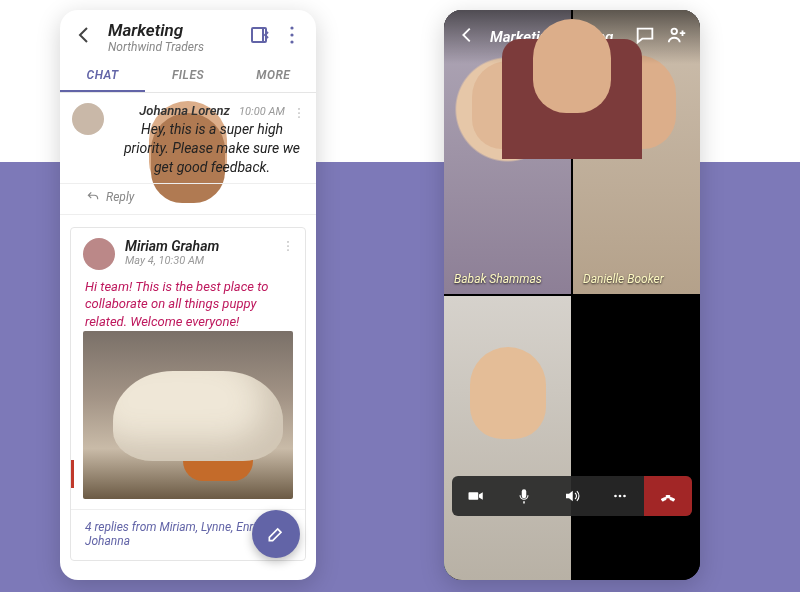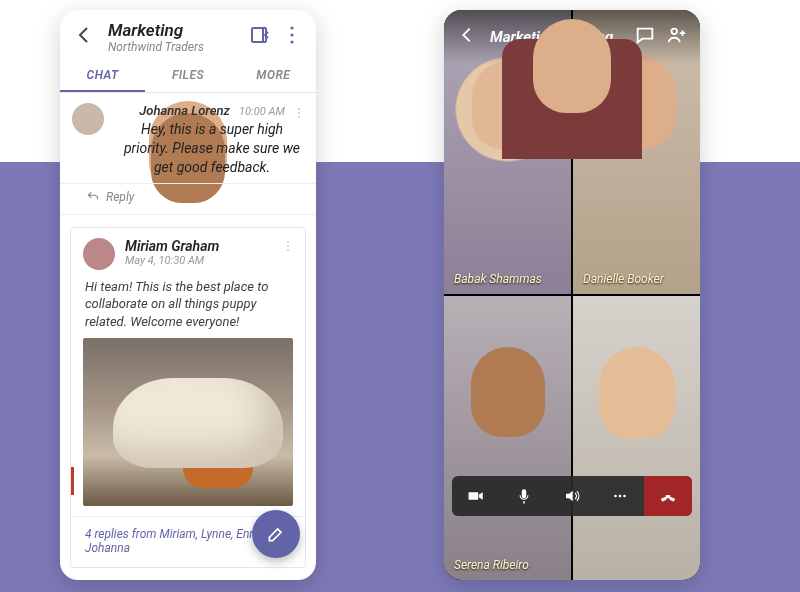--- a/index.html
+++ b/index.html
@@ -62,21 +62,21 @@
 
   .card {
     margin:12px 10px 0 10px; border:1px solid #e5e5e5; border-radius:4px;
     background:#fff; position:relative; padding-bottom:0;
   }
   .card .top { display:flex; padding:10px 12px 4px 12px; }
   .card .avatar { background:#b88; }
   .card .meta { margin-left:10px; }
   .card .name { font-weight:600; font-size:14px; color:#222; }
   .card .ts2 { font-size:11px; color:#999; }
-  .card .text { font-size:13px; color:#404040; padding:4px 14px 8px 14px; line-height:1.35; }
+  .card .text { font-size:13px; color:#be185d; padding:4px 14px 1px 14px; line-height:1.35; }
   .card .img {
     margin:0 12px 0 12px; height:168px; border-radius:2px; overflow:hidden;
     background: linear-gradient(180deg,#7a7068 0%, #a39486 40%, #c9bba8 70%, #6b5a44 100%);
     position:relative;
   }
   
   .card .img::after{
     content:""; position:absolute; left:30px; top:40px; width:170px; height:90px;
     background:#efe7d7; border-radius:60px 60px 40px 40px / 50px 50px 30px 30px;
     box-shadow: inset -20px -20px 30px rgba(120,100,80,.25);
@@ -256,24 +256,20 @@
 
   <div class="grid">
     <div class="tile t0">
       <div class="face"></div>
       <div class="label">Babak Shammas</div>
     </div>
     <div class="tile t1">
       <div class="face"></div>
       <div class="label">Danielle Booker</div>
     </div>
-    <div class="tile t2">
-      <div class="face"></div>
-      <div class="label">Serena Ribeiro</div>
-    </div>
     <div class="tile t3">
       <div class="face"></div>
       <div class="label"></div>
     </div>
   </div>
 
   <div class="callbar">
     <div class="cbtn">
       <svg viewBox="0 0 24 24" fill="currentColor">
           <path d="M3 7h11a1 1 0 011 1v8a1 1 0 01-1 1H3a1 1 0 01-1-1V8a1 1 0 011-1zm13 3l5-3v10l-5-3v-4z"></path>

